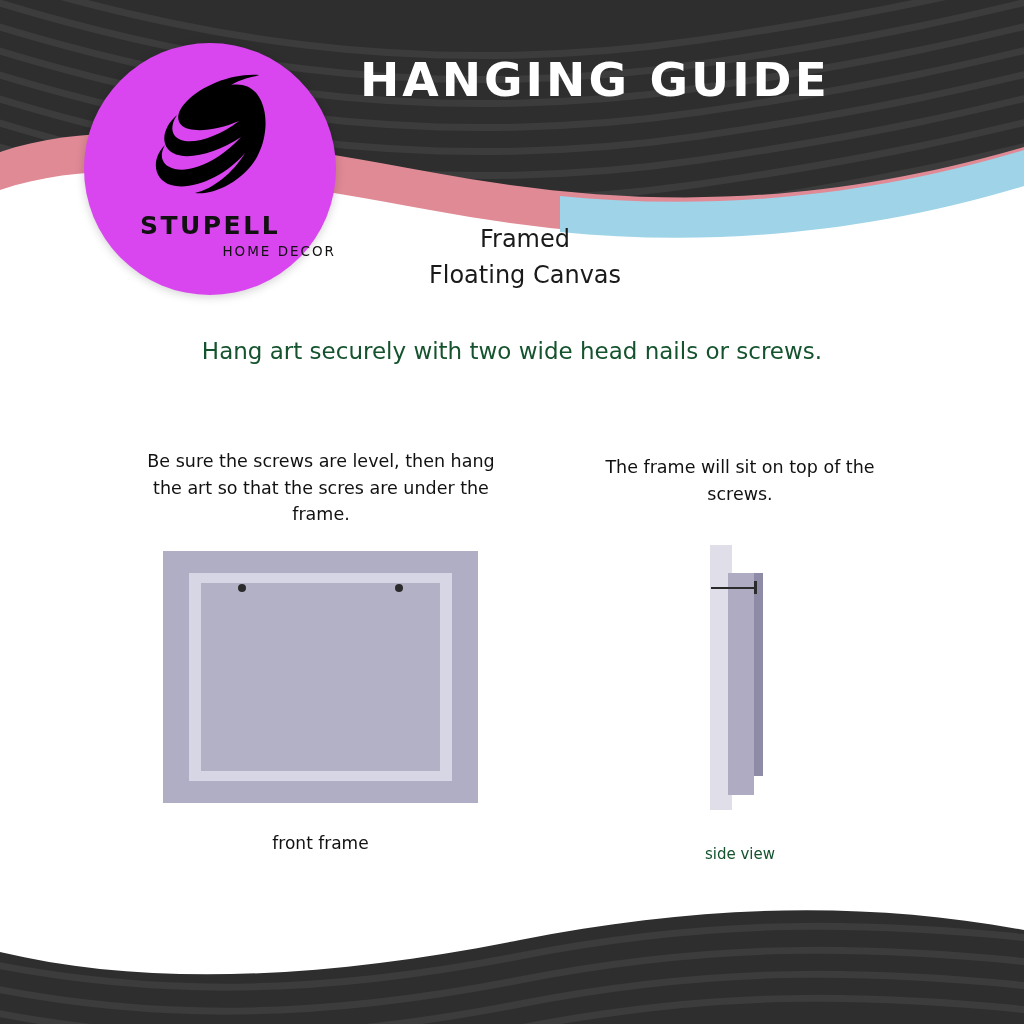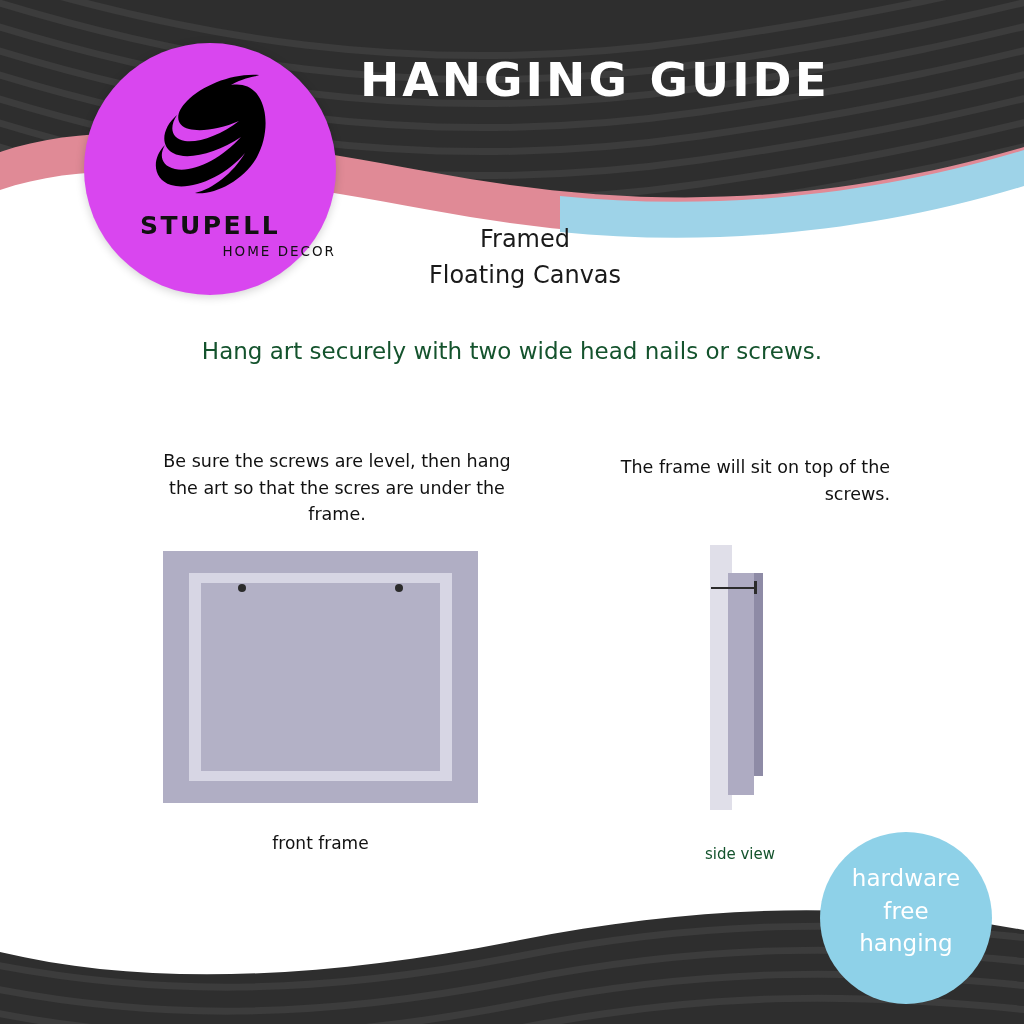--- a/index.html
+++ b/index.html
@@ -113,28 +113,27 @@
   
   #front-caption {
     position: absolute;
     left: 140px;
     top: 448px;
     width: 362px;
     text-align: center;
     font-size: 17.5px;
     line-height: 1.52;
     color: #111111;
-    margin-left: 16px;
   }
   #side-caption {
     position: absolute;
     left: 590px;
     top: 454px;
     width: 300px;
-    text-align: right;
+    text-align: center;
     font-size: 17.5px;
     line-height: 1.52;
     color: #111111;
   }
 
   
   #front-view {
     position: absolute;
     left: 163px;
     top: 551px;
@@ -336,21 +335,14 @@
 
   <div id="side-view">
     <div id="side-wall"></div>
     <div id="side-frame"></div>
     <div id="side-canvas"></div>
     <div id="side-screw"></div>
     <div id="side-screw-head"></div>
   </div>
   <div id="side-view-label">side view</div>
 
-  <div id="badge-circle">
-    <div id="badge-text">
-      <div>hardware</div>
-      <div>free</div>
-      <div>hanging</div>
-    </div>
-  </div>
 
 </div>
 
 </body></html>

